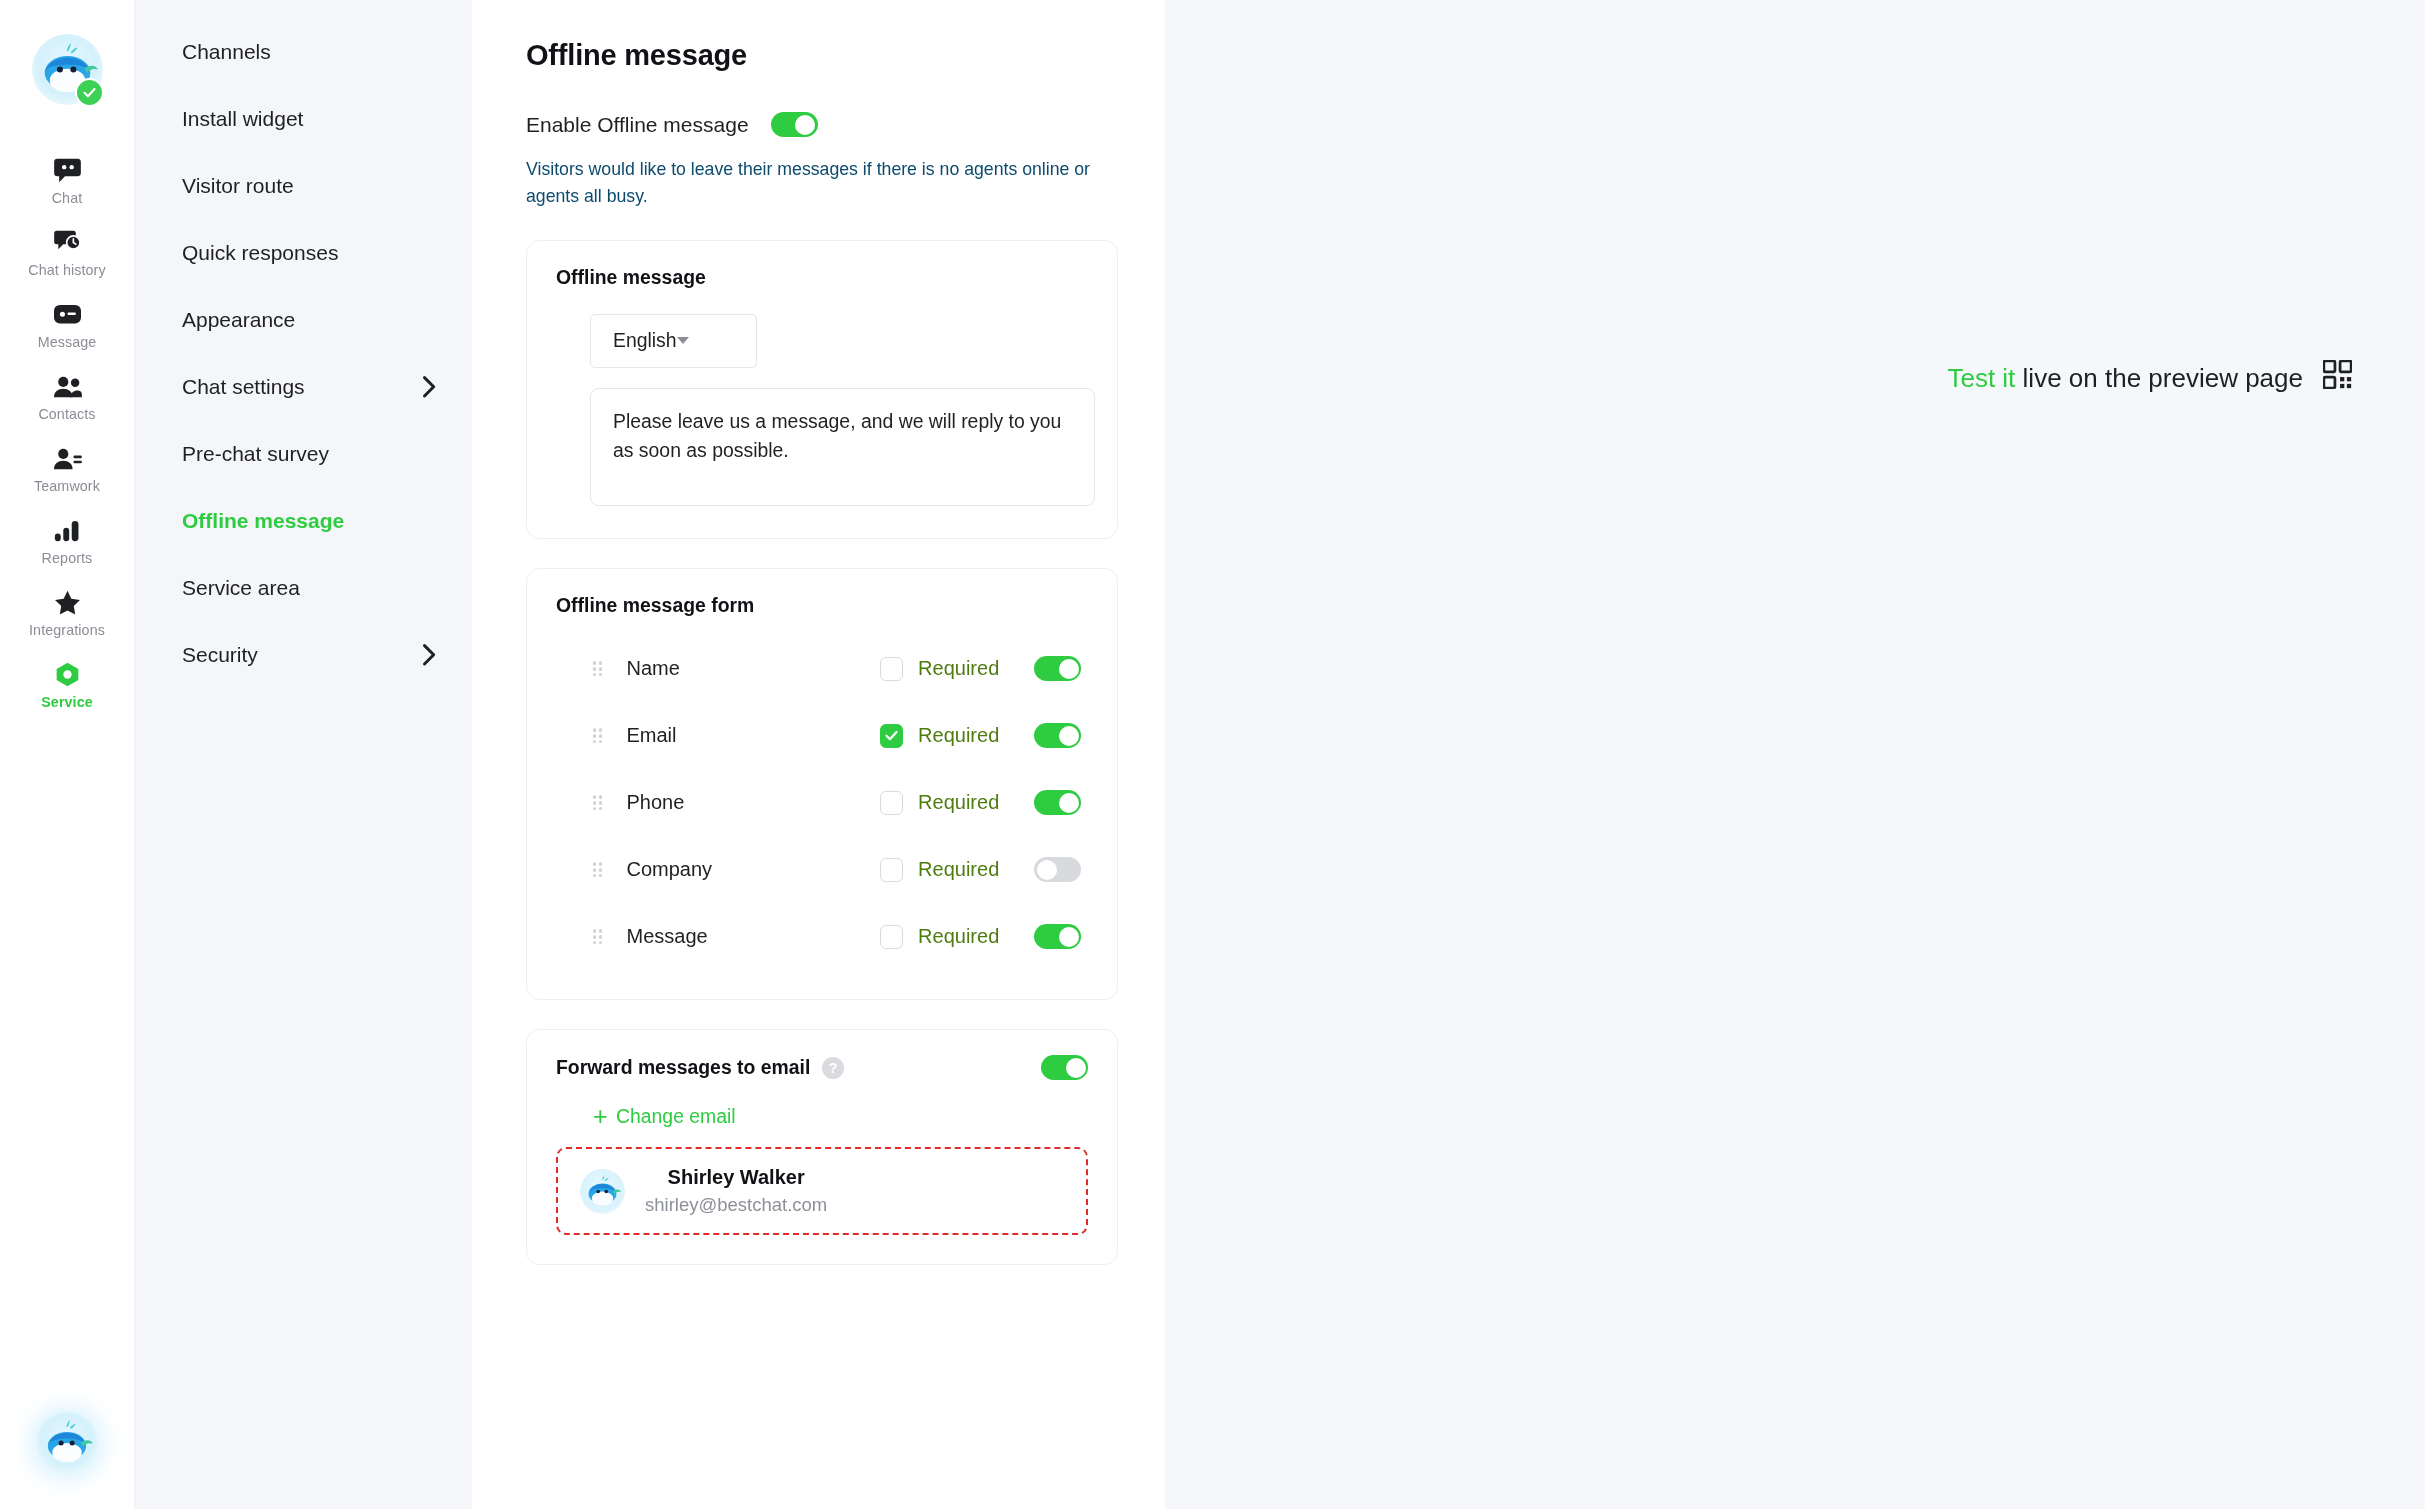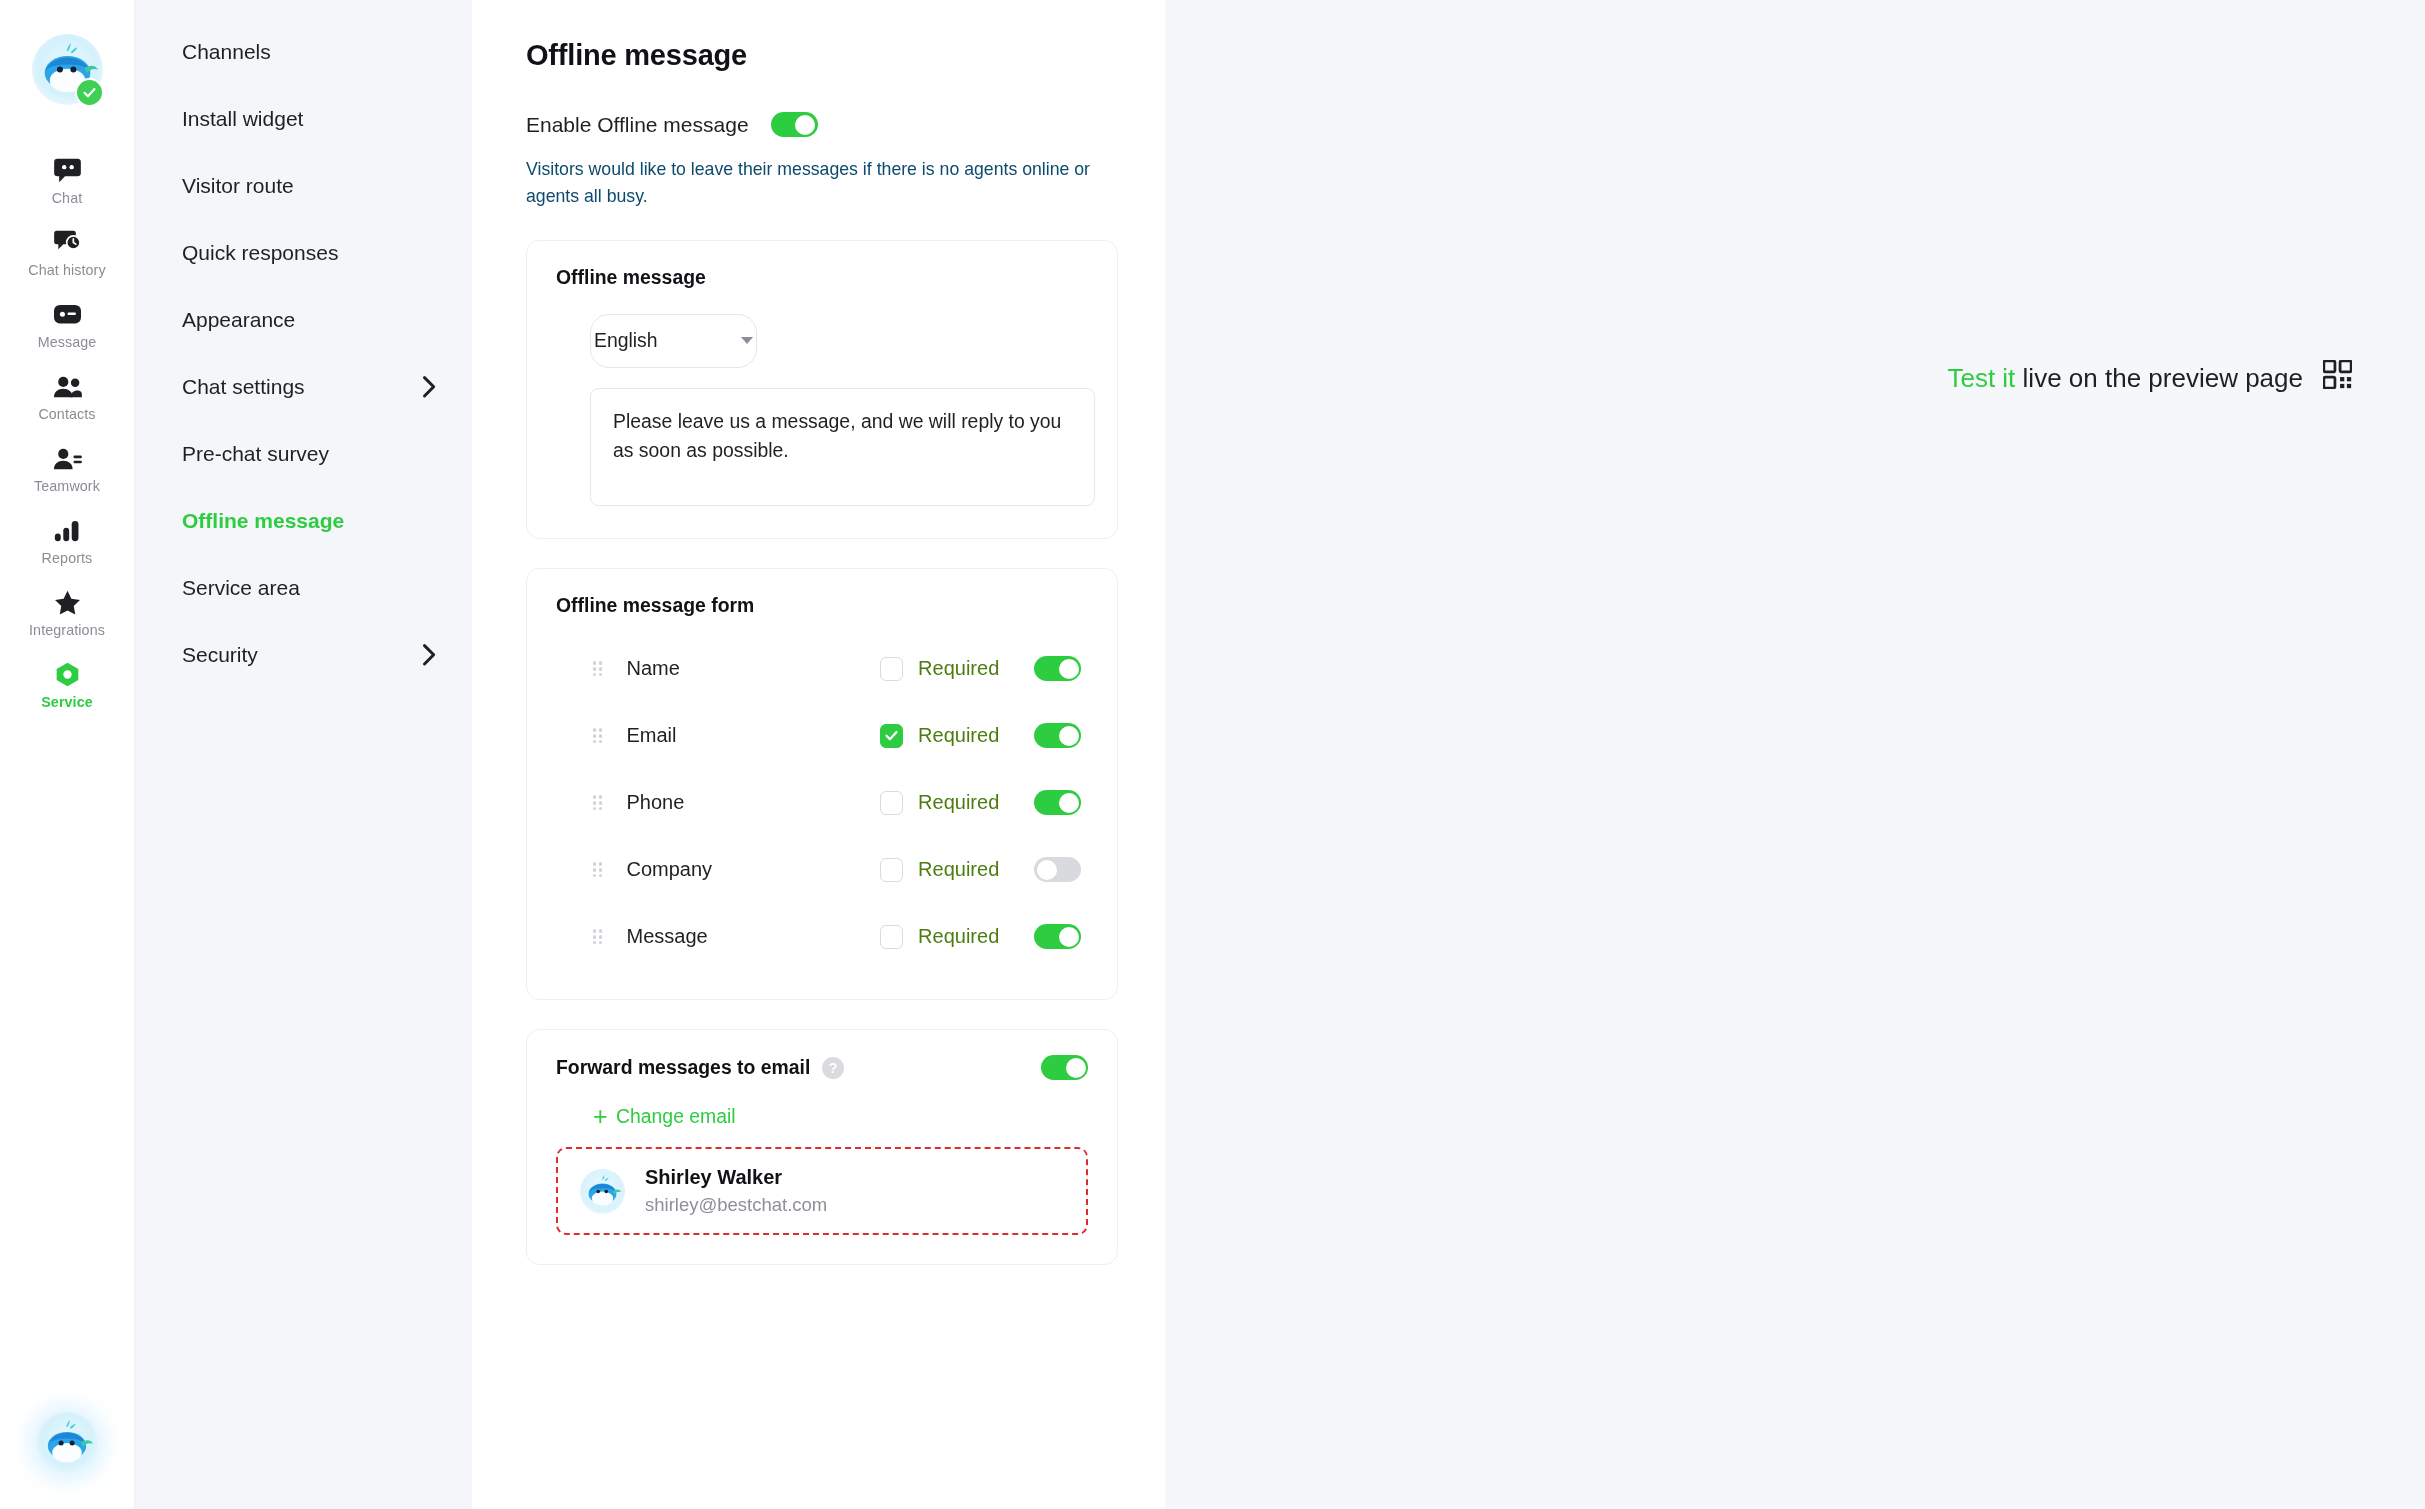--- a/index.html
+++ b/index.html
@@ -94,23 +94,23 @@
     border: 0.8px solid #eceef2;
     border-radius: 13.5px;
     background: #fff;
     padding: 25px 29px 29px 29px;
   }
   .card-title { font-size: 19.4px; font-weight: 700; color:#111216; }
 
   .lang-select {
     margin: 25px 0 0 34px;
     width: 167px; height: 54px;
-    border: 0.8px solid #e4e6ea; border-radius: 19px;
-    display: flex; align-items: center; justify-content: space-between;
-    padding: 0 3px; font-size: 19.4px; color:#1f2023; cursor:pointer;
+    border: 0.8px solid #e4e6ea; border-radius: 5px;
+    display: flex; align-items: center; 
+    padding: 0 22px; font-size: 19.4px; color:#1f2023; cursor:pointer;
     background:#fff;
   }
   .caret { width:0;height:0;border-left:6.7px solid transparent;border-right:6.7px solid transparent;border-top:7.6px solid #8b8e97; }
 
   .msg-box {
     margin: 20px 0 0 34px;
     width: 505px; height: 118px;
     border: 0.8px solid #e4e6ea; border-radius: 8.4px;
     padding: 18.5px 22px; font-size: 19.4px; line-height: 1.45; color:#1f2023;
     resize:none; font-family:inherit; background:#fff;
@@ -135,21 +135,21 @@
            display:flex;align-items:center;justify-content:center;margin-left:11.8px;cursor:pointer;font-weight:700; }
   .fwd-head .tgl { margin-left:auto; }
 
   .change-email { margin: 23.6px 0 0 37px; display:flex; align-items:center; gap:8.4px;
                   color:#2ecc40; font-size:19.4px; cursor:pointer; }
   .plus { font-size: 25px; line-height: 1; }
 
   .email-chip {
     margin-top: 18.5px;
     border: 2.5px dashed #e02b2b; border-radius: 10px;
-    padding: 17px 22px; display:flex; align-items:center; gap: 20px;
+    padding: 17px 22px; display:flex; align-items:center; gap: 20px; text-align: center;
   }
   .chip-ava { width: 45px; height: 45px; border-radius: 50%;
     background: radial-gradient(circle at 50% 45%, #eafaff 0%, #d9f2fc 60%, #ffffff 100%);
     position:relative; flex:0 0 auto; }
   .chip-name { font-size: 20px; font-weight:700; color:#111216; }
   .chip-mail { font-size: 18.5px; color:#8e9099; margin-top: 5px; }
 
   
   .preview { flex: 1 1 auto; background:#f6f7fb; position: relative; }
 

